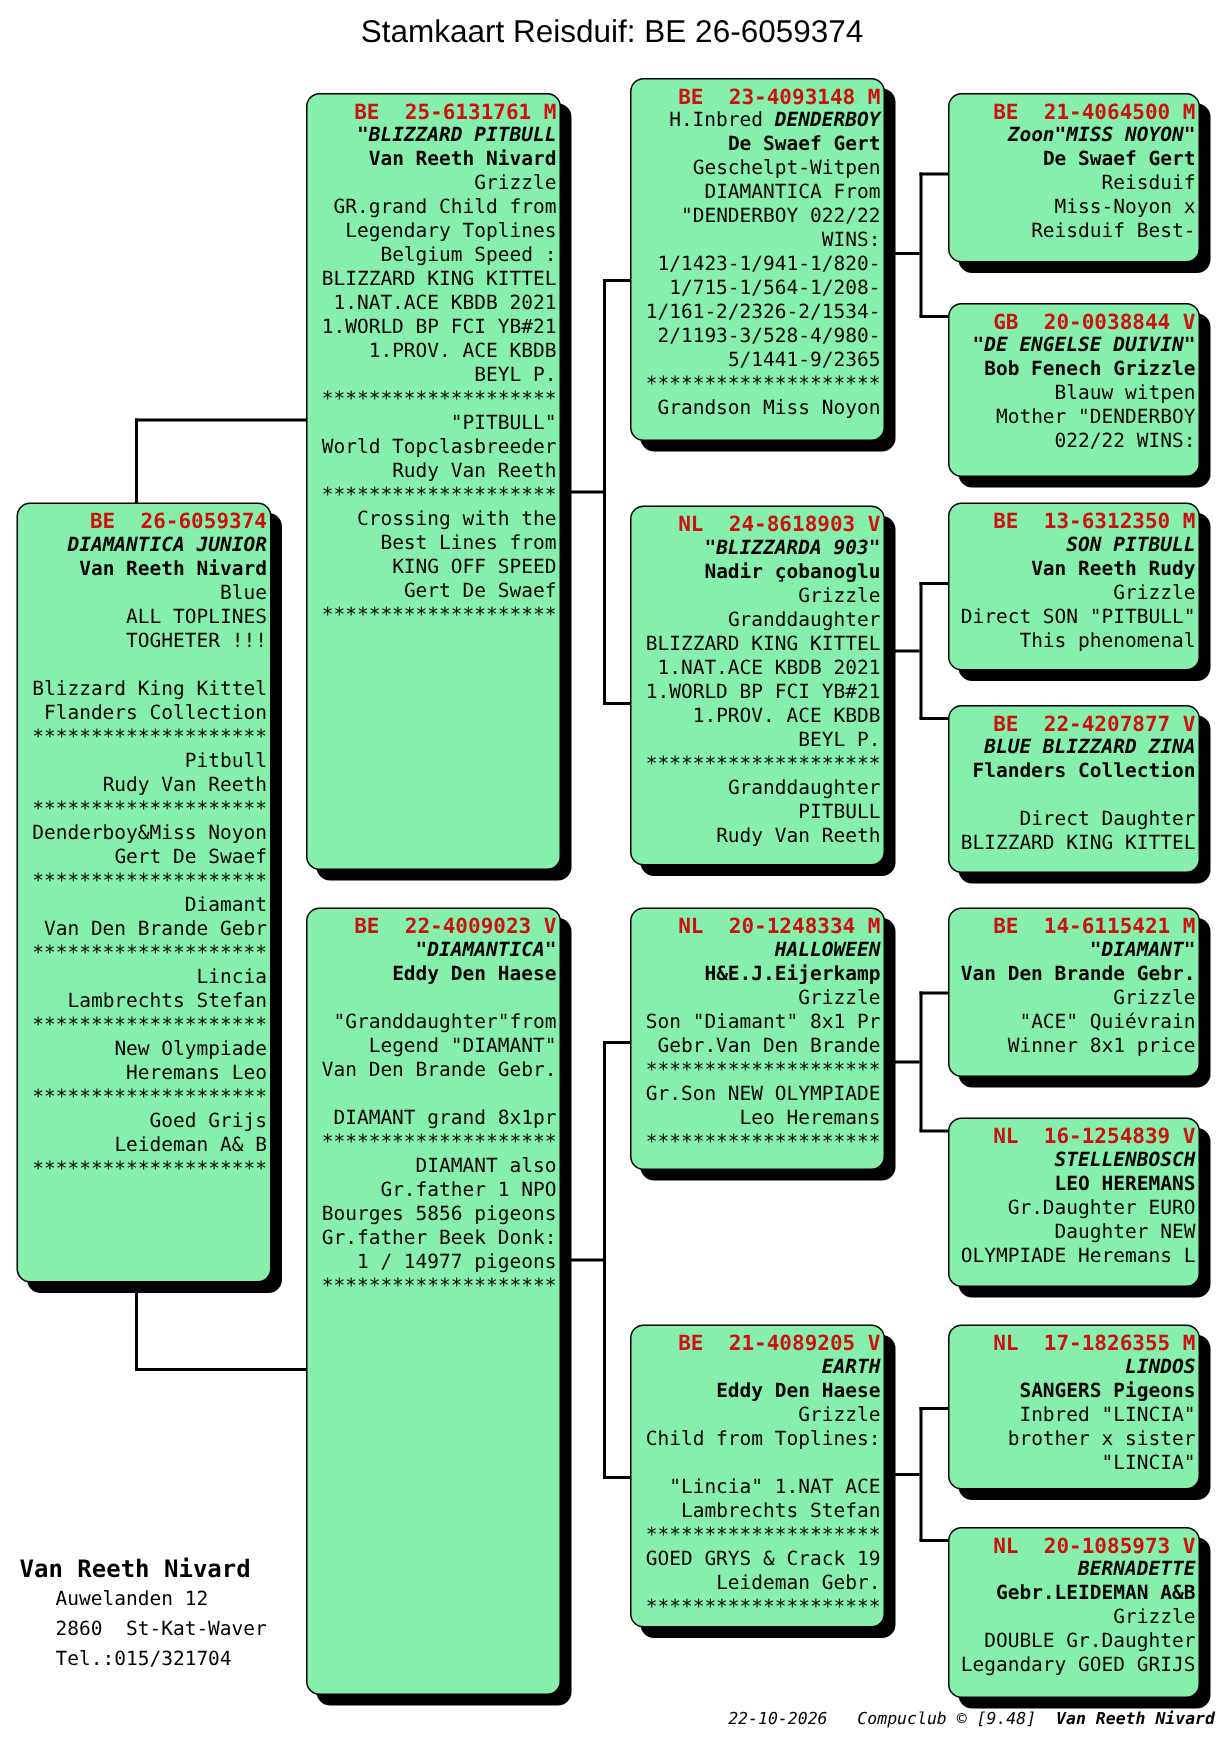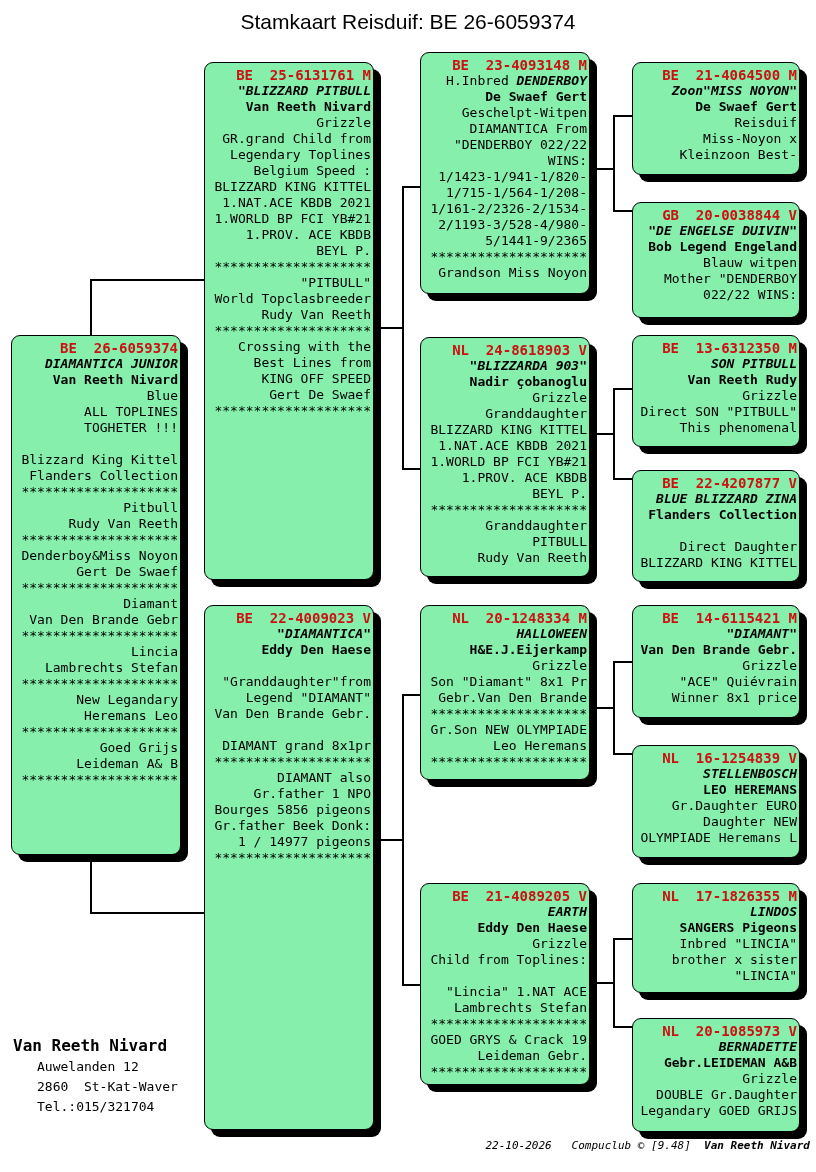--- a/index.html
+++ b/index.html
@@ -95,21 +95,21 @@
     <div class="ln s-r">********************</div>
     <div class="ln s-r">Denderboy&amp;Miss Noyon</div>
     <div class="ln s-r">Gert De Swaef</div>
     <div class="ln s-r">********************</div>
     <div class="ln s-r">Diamant</div>
     <div class="ln s-r">Van Den Brande Gebr</div>
     <div class="ln s-r">********************</div>
     <div class="ln s-r">Lincia</div>
     <div class="ln s-r">Lambrechts Stefan</div>
     <div class="ln s-r">********************</div>
-    <div class="ln s-r">New Legandary</div>
+    <div class="ln s-r">New Olympiade</div>
     <div class="ln s-r">Heremans Leo</div>
     <div class="ln s-r">********************</div>
     <div class="ln s-r">Goed Grijs</div>
     <div class="ln s-r">Leideman A&amp; B</div>
     <div class="ln s-r">********************</div>
   </div>
 <div class="box b1">
     <div class="hdr">BE  25-6131761 M</div>
     <div class="ln s-ni">"BLIZZARD PITBULL</div>
     <div class="ln s-b">Van Reeth Nivard</div>
@@ -208,26 +208,26 @@
     <div class="ln s-r">GOED GRYS &amp; Crack 19</div>
     <div class="ln s-r">Leideman Gebr.</div>
     <div class="ln s-r">********************</div>
   </div>
 <div class="box b7">
     <div class="hdr">BE  21-4064500 M</div>
     <div class="ln s-ni">Zoon"MISS NOYON"</div>
     <div class="ln s-b">De Swaef Gert</div>
     <div class="ln s-r">Reisduif</div>
     <div class="ln s-r">Miss-Noyon x</div>
-    <div class="ln s-r">Kleinzoon Best-</div>
+    <div class="ln s-r">Reisduif Best-</div>
   </div>
 <div class="box b8">
     <div class="hdr">GB  20-0038844 V</div>
     <div class="ln s-ni">"DE ENGELSE DUIVIN"</div>
-    <div class="ln s-b">Bob Legend Engeland</div>
+    <div class="ln s-b">Bob Fenech Grizzle</div>
     <div class="ln s-r">Blauw witpen</div>
     <div class="ln s-r">Mother "DENDERBOY</div>
     <div class="ln s-r">022/22 WINS:</div>
   </div>
 <div class="box b9">
     <div class="hdr">BE  13-6312350 M</div>
     <div class="ln s-ni">SON PITBULL</div>
     <div class="ln s-b">Van Reeth Rudy</div>
     <div class="ln s-r">Grizzle</div>
     <div class="ln s-r">Direct SON "PITBULL"</div>

